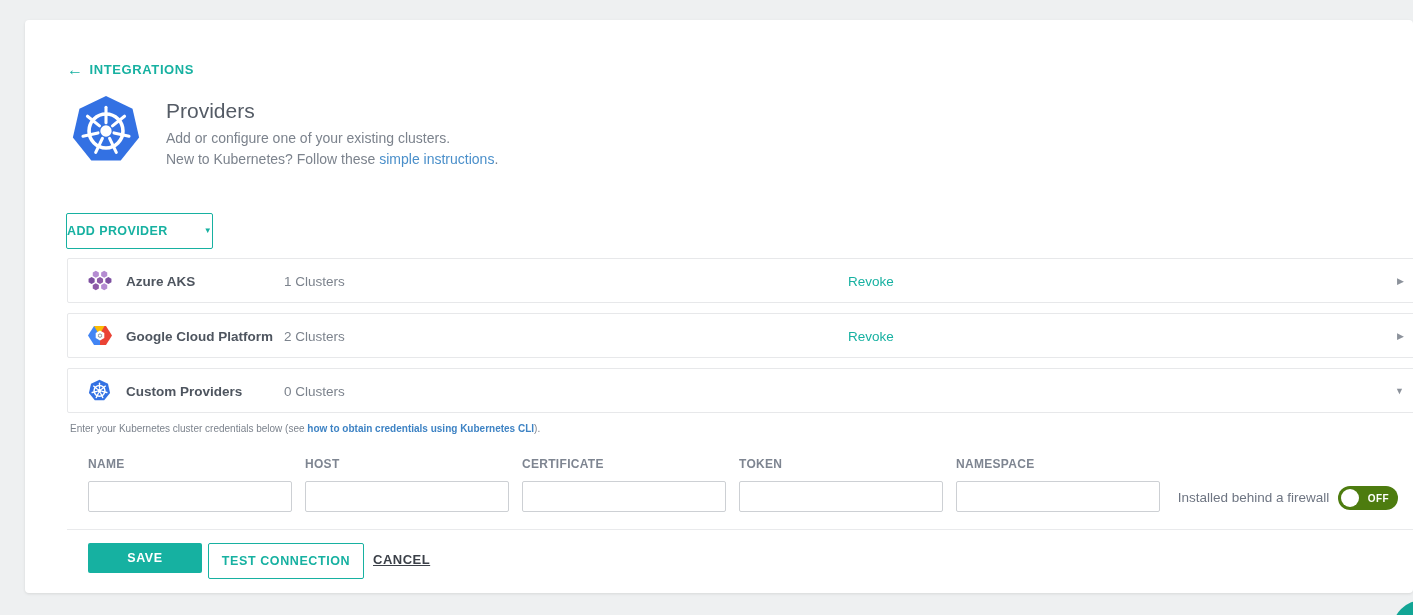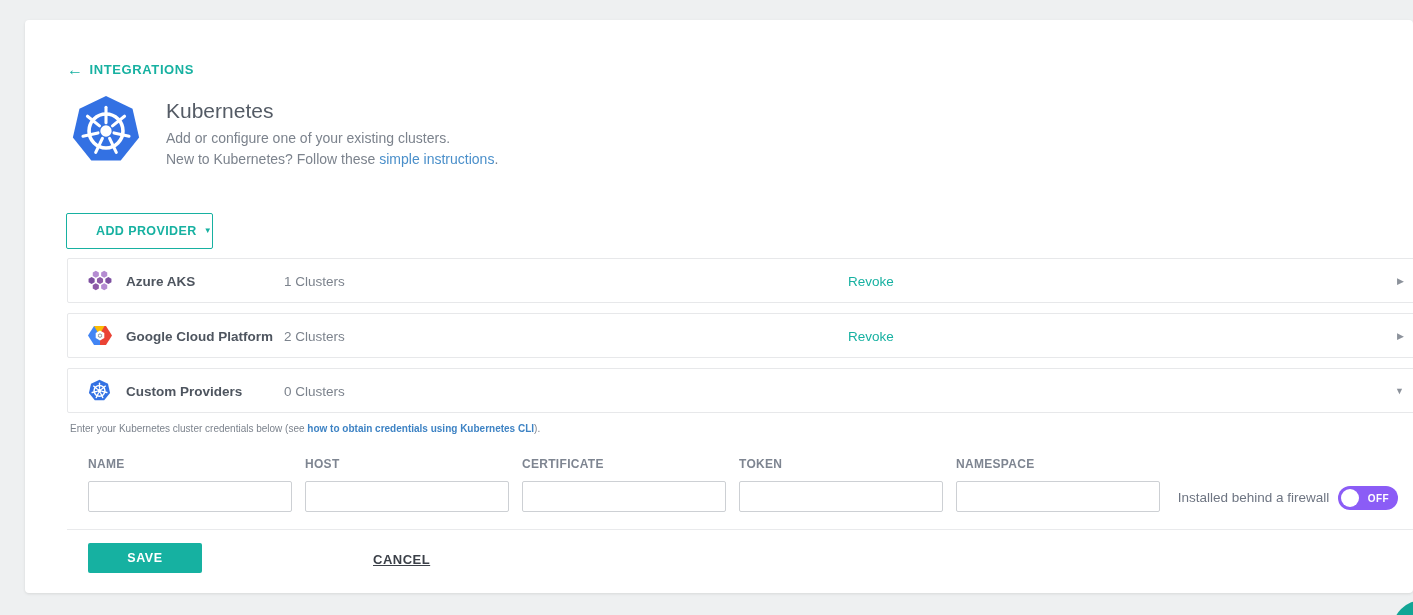--- a/index.html
+++ b/index.html
@@ -30,21 +30,21 @@
   }
   .subtitle1 { position:absolute; left:141px; top:110px; font-size:14px; color:#7c838d; }
   .subtitle2 { position:absolute; left:141px; top:131px; font-size:14px; color:#7c838d; }
   .blue-link { color:#4a8fca; text-decoration:none; cursor:pointer;text-align:right; }
   .blue-link-bold { color:#3e83c4; font-weight:bold; text-decoration:none; cursor:pointer; }
   
   .add-provider-btn {
     position:absolute; left:41px; top:193px; width:147px; height:36px;
     background:#fff; border:1.5px solid #17b1a1; border-radius:2px;
     color:#17b1a1; font-size:12.5px; font-weight:bold; letter-spacing:0.4px;
-    display:flex; align-items:center; justify-content:flex-end; gap:7px;
+    display:flex; align-items:center; justify-content:space-between; gap:7px;
     cursor:pointer; font-family:"Liberation Sans", sans-serif;
   }
   .caret-down { font-size:8px; line-height:8px; }
   
   .provider-row {
     position:absolute; left:42px; width:1360px; height:45px;
     background:#fff; border:1px solid #e7e8ea; border-radius:2px;
     cursor:pointer;
   }
   .row-1 { top:238px; } .row-2 { top:293px; } .row-3 { top:348px; }
@@ -77,21 +77,21 @@
     font-family:"Liberation Sans", sans-serif; font-size:13px; color:#4e555f;
     padding:0 8px; outline:none;
   }
   .fx0 { left:63px; } .fx1 { left:280px; } .fx2 { left:497px; } .fx3 { left:714px; } .fx4 { left:931px; }
   .firewall-label {
     position:absolute; left:1150px; top:470px; width:157px; text-align:center;
     font-size:13.5px; color:#6e7582;
   }
   .toggle {
     position:absolute; left:1313px; top:466px; width:60px; height:24px;
-    background:#8b5cf6; border-radius:12px; cursor:pointer;
+    background:#4d7c0f; border-radius:12px; cursor:pointer;
   }
   .toggle-knob {
     position:absolute; left:3px; top:3px; width:18px; height:18px;
     background:#fff; border-radius:50%;
   }
   .toggle-text {
     position:absolute; right:9px; top:50%; transform:translateY(-50%);
     color:#fff; font-size:10px; font-weight:bold; letter-spacing:0.4px;
   }
   .form-divider {
@@ -142,21 +142,21 @@
           <line x1="41.3" y1="31" x2="53" y2="21.6"></line>
           <line x1="42.8" y1="37.8" x2="57.4" y2="41.1"></line>
           <line x1="38.5" y1="43.2" x2="45" y2="56.7"></line>
           <line x1="31.5" y1="43.2" x2="25" y2="56.7"></line>
           <line x1="27.2" y1="37.8" x2="12.6" y2="41.1"></line>
           <line x1="28.7" y1="31" x2="17" y2="21.6"></line>
         </g>
       </svg>
     </div>
 
-    <h1 class="page-title">Kubernetes</h1>
+    <h1 class="page-title">Providers</h1>
     <div class="subtitle1">Add or configure one of your existing clusters.</div>
     <div class="subtitle2">
       <span>New to Kubernetes? Follow these </span><a class="blue-link">simple instructions</a><span>.</span>
     </div>
 
     <button class="add-provider-btn">
       <span>ADD PROVIDER</span>
       <span class="caret-down">▼</span>
     </button>
 
@@ -235,18 +235,19 @@
 
     <div class="firewall-label">Installed behind a firewall</div>
     <div class="toggle">
       <div class="toggle-knob"></div>
       <div class="toggle-text">OFF</div>
     </div>
 
     <div class="form-divider"></div>
 
     <button class="save-btn">SAVE</button>
+    <button class="test-btn">TEST CONNECTION</button>
     <a class="cancel-link">CANCEL</a>
 
   </div>
 
   <div class="chat-bubble"></div>
 </div>
 
 </body></html>

